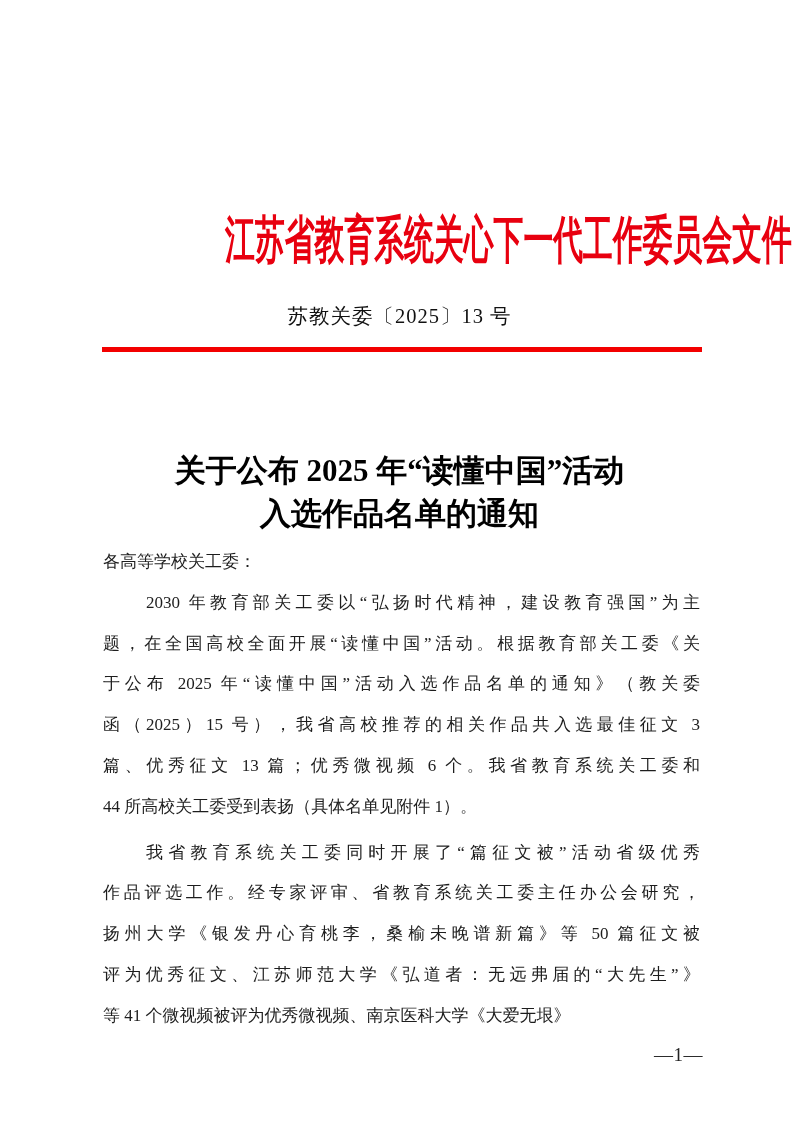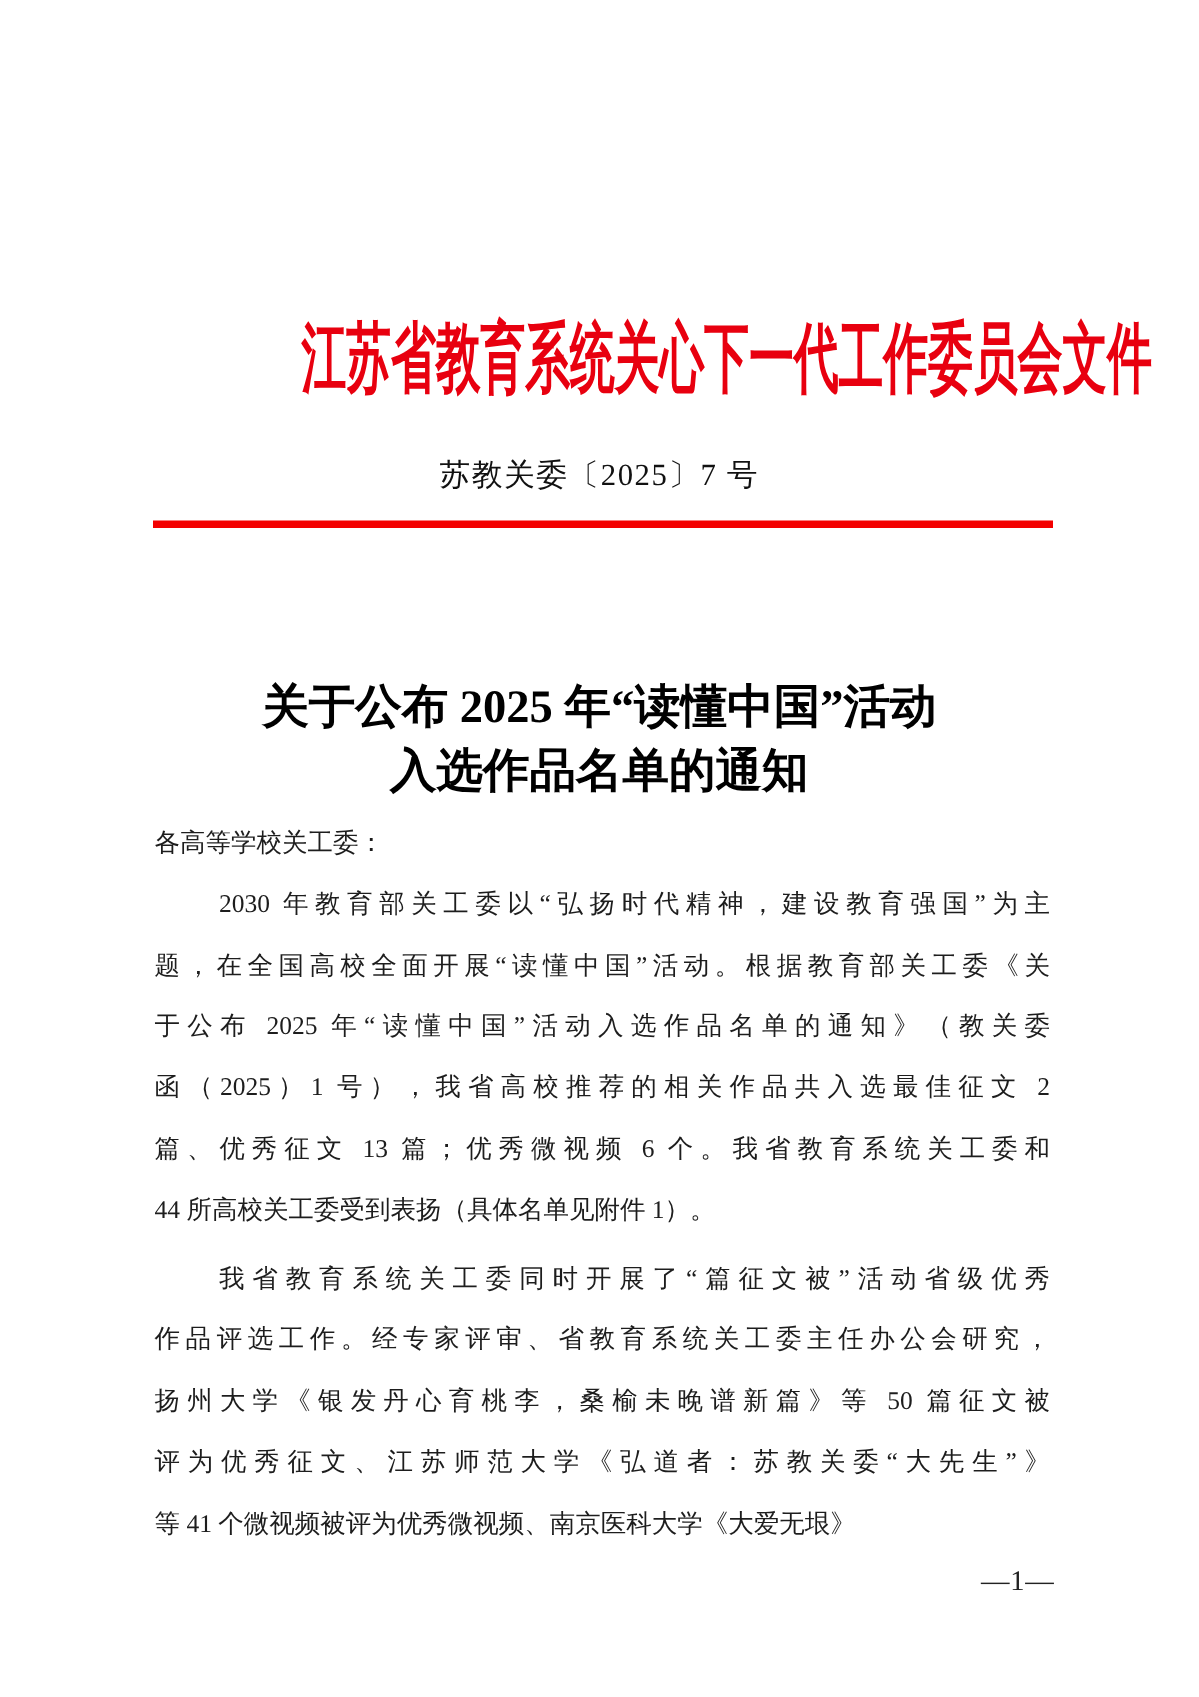--- a/index.html
+++ b/index.html
@@ -20,20 +20,21 @@
     color: var(--text_black);
   }
   .letterhead {
     position: absolute;
     top: 208px;
     left: 0;
     width: 100%;
     text-align: center;
     white-space: nowrap;
     line-height: 64px;
+    padding-left: 24px;
   }
   .letterhead .letterhead-inner {
     display: inline-block;
     font-size: 51px;
     font-weight: bold;
     color: var(--header_red);
     transform: scaleX(0.585);
     transform-origin: center center;
     letter-spacing: 0px;
   }
@@ -100,39 +101,39 @@
 </style>
 </head>
 <body>
 
 <div class="page">
 
   <div class="letterhead">
     <span class="letterhead-inner">江苏省教育系统关心下一代工作委员会文件</span>
   </div>
 
-  <div class="doc-number">苏教关委〔2025〕7 号</div>
+  <div class="doc-number">苏教关委〔2025〕13 号</div>
 
   <div class="red-rule"></div>
 
   <div class="doc-title">
     <div>关于公布 2025 年“读懂中国”活动</div>
     <div>入选作品名单的通知</div>
   </div>
 
   <div class="body-text">
     <div class="body-line">各高等学校关工委：</div>
     <div class="body-line just indent">2030 年教育部关工委以“弘扬时代精神，建设教育强国”为主</div>
     <div class="body-line just">题，在全国高校全面开展“读懂中国”活动。根据教育部关工委《关</div>
     <div class="body-line just">于公布 2025 年“读懂中国”活动入选作品名单的通知》（教关委</div>
-    <div class="body-line just">函（2025）1 号），我省高校推荐的相关作品共入选最佳征文 2</div>
+    <div class="body-line just">函（2025）15 号），我省高校推荐的相关作品共入选最佳征文 3</div>
     <div class="body-line just">篇、优秀征文 13 篇；优秀微视频 6 个。我省教育系统关工委和</div>
     <div class="body-line">44 所高校关工委受到表扬（具体名单见附件 1）。</div>
     <div class="body-line just indent para-start">我省教育系统关工委同时开展了“篇征文被”活动省级优秀</div>
     <div class="body-line just">作品评选工作。经专家评审、省教育系统关工委主任办公会研究，</div>
     <div class="body-line just">扬州大学《银发丹心育桃李，桑榆未晚谱新篇》等 50 篇征文被</div>
-    <div class="body-line just">评为优秀征文、江苏师范大学《弘道者：苏教关委“大先生”》</div>
+    <div class="body-line just">评为优秀征文、江苏师范大学《弘道者：无远弗届的“大先生”》</div>
     <div class="body-line">等 41 个微视频被评为优秀微视频、南京医科大学《大爱无垠》</div>
   </div>
 
   <div class="page-number">—1—</div>
 
 </div>
 
 </body></html>

